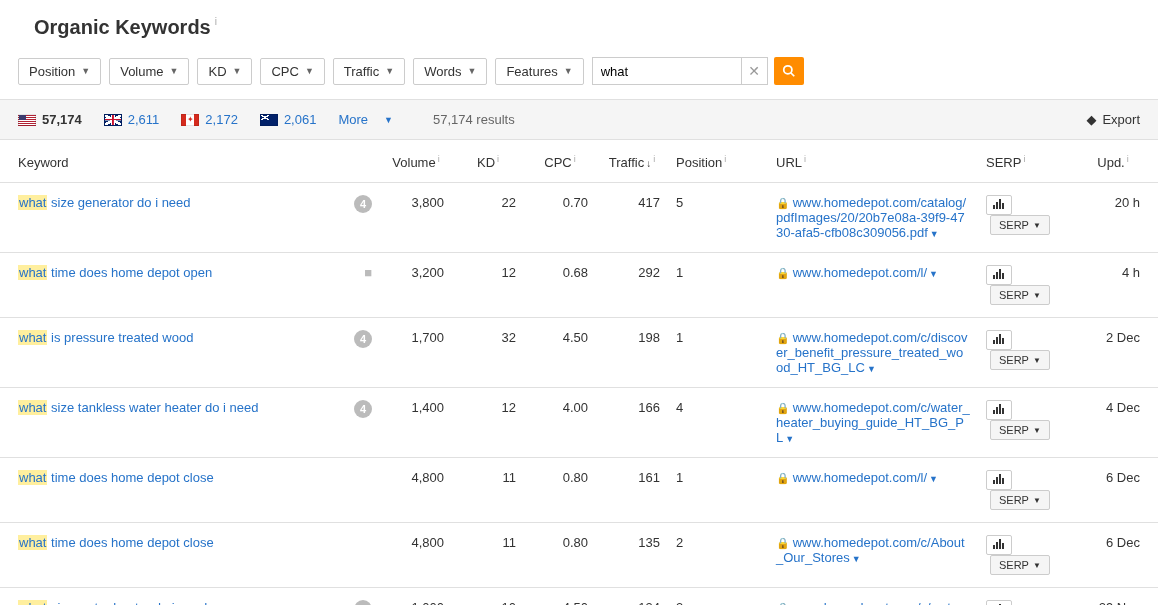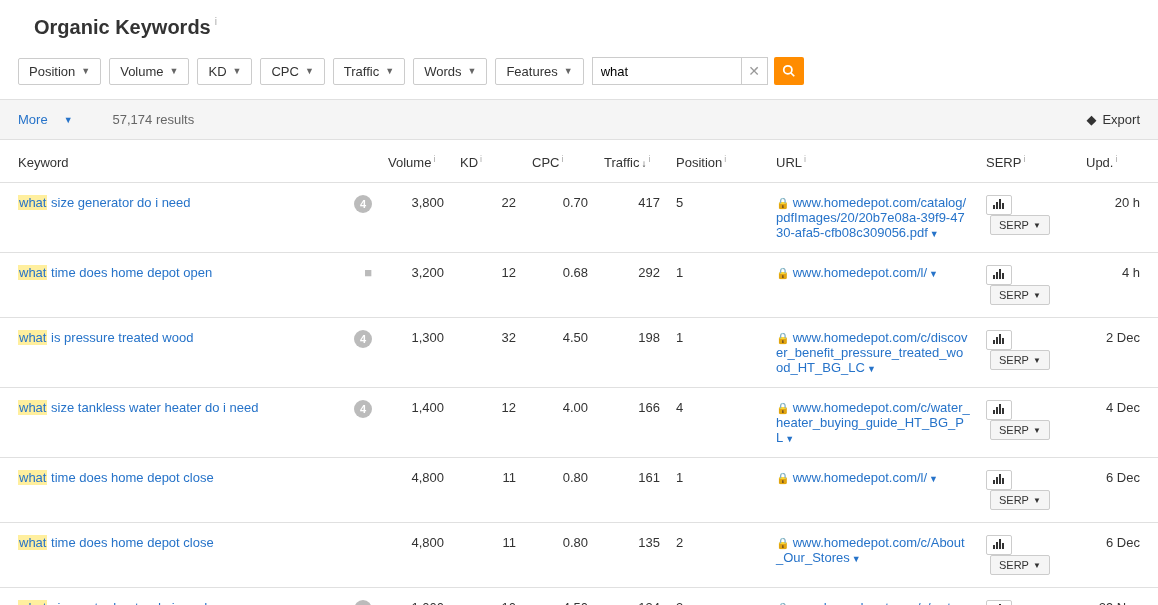--- a/index.html
+++ b/index.html
@@ -26,21 +26,21 @@
 .flag-gb::after { content:""; position:absolute; inset:0; background: linear-gradient(#c8102e,#c8102e) center/100% 12% no-repeat, linear-gradient(#c8102e,#c8102e) center/12% 100% no-repeat; }
 .flag-ca { background: linear-gradient(to right, #d52b1e 25%, #fff 25% 75%, #d52b1e 75%); position: relative; }
 .flag-ca::before { content:"✦"; position:absolute; left:50%; top:50%; transform:translate(-50%,-55%); color:#d52b1e; font-size:8px; }
 .flag-au { background: #012169; position: relative; }
 .flag-au::before { content:""; position:absolute; top:0; left:0; width:50%; height:50%; background: linear-gradient(to bottom right, transparent 42%, #fff 42% 58%, transparent 58%), linear-gradient(to bottom left, transparent 42%, #fff 42% 58%, transparent 58%); }
 .more-link { color: #2673c9; display: flex; align-items: center; gap: 16px; cursor: pointer; }
 .results-count { color: #666; margin-left: 18px; }
 .export-link { margin-left: auto; display: flex; align-items: center; gap: 6px; color: #333; cursor: pointer; }
 .table { width: 100%; border-collapse: collapse; }
 .table th { text-align: left; padding: 14px 8px 12px; font-weight: 400; color: #333; border-bottom: 1px solid #e0e0e0; white-space: nowrap; }
-.table th.r { text-align: left; }
+.table th.r { text-align: center; }
 .table th .info { font-size: 9px; color: #aaa; vertical-align: super; margin-left: 2px; }
 .table th .sort { font-size: 10px; margin-left: 2px; }
 .table td { padding: 12px 8px; border-bottom: 1px solid #e0e0e0; vertical-align: top; }
 .table td.r { text-align: right; }
 .table td.l { text-align: left; }
 .kw-link { color: #2673c9; text-decoration: none; }
 .hl { background: #ffef9e; padding: 0 1px; }
 .url-cell { max-width: 210px; }
 .url-link { color: #2673c9; text-decoration: none; word-break: break-all; display: inline; }
 .lock { color: #999; margin-right: 3px; font-size: 11px; }
@@ -101,20 +101,38 @@
   <button class="search-btn">
     <svg width="14" height="14" viewBox="0 0 24 24" fill="none" stroke="#fff" stroke-width="3">
           <circle cx="10" cy="10" r="7"></circle>
           <line x1="21" y1="21" x2="15" y2="15"></line>
         </svg>
   </button>
     </div>
   </div>
 
 <div class="stats-bar">
+  <div id="countries" style="display:flex;gap:22px;align-items:center">
+      <div class="country active">
+        <span class="flag flag-us"></span>
+        <span class="val">57,174</span>
+      </div>
+      <div class="country">
+        <span class="flag flag-gb"></span>
+        <span class="val">2,611</span>
+      </div>
+      <div class="country">
+        <span class="flag flag-ca"></span>
+        <span class="val">2,172</span>
+      </div>
+      <div class="country">
+        <span class="flag flag-au"></span>
+        <span class="val">2,061</span>
+      </div>
+    </div>
   <div class="more-link">
     <span>More</span>
       <span style="font-size:9px">▼</span>
   </div>
   <div class="results-count">57,174 results</div>
   <div class="export-link">
     <span>◆</span>
     <span>Export</span>
   </div>
 </div>
@@ -181,21 +199,21 @@
       <button class="serp-btn">
             <span>SERP</span>
             <span style="font-size:8px">▼</span>
           </button>
     </td>
     <td class="r col-upd">4 h</td>
   </tr>
       <tr>
     <td class="col-keyword"><a class="kw-link"><span class="hl">what</span> is pressure treated wood</a></td>
     <td class="r"><span class="badge">4</span></td>
-    <td class="r">1,300</td>
+    <td class="r">1,700</td>
     <td class="r">32</td>
     <td class="r">4.50</td>
     <td class="r">198</td>
     <td class="l">1</td>
     <td class="col-url">
           <div class="url-cell"><span class="lock">🔒</span><a class="url-link">www.homedepot.com/c/discover_benefit_pressure_treated_wood_HT_BG_LC</a><span class="url-caret">▼</span></div>
         </td>
     <td>
       <button class="action-btn"><svg width="12" height="10" viewBox="0 0 12 10">
               <rect x="0" y="6" width="2" height="4" fill="#333"></rect>

